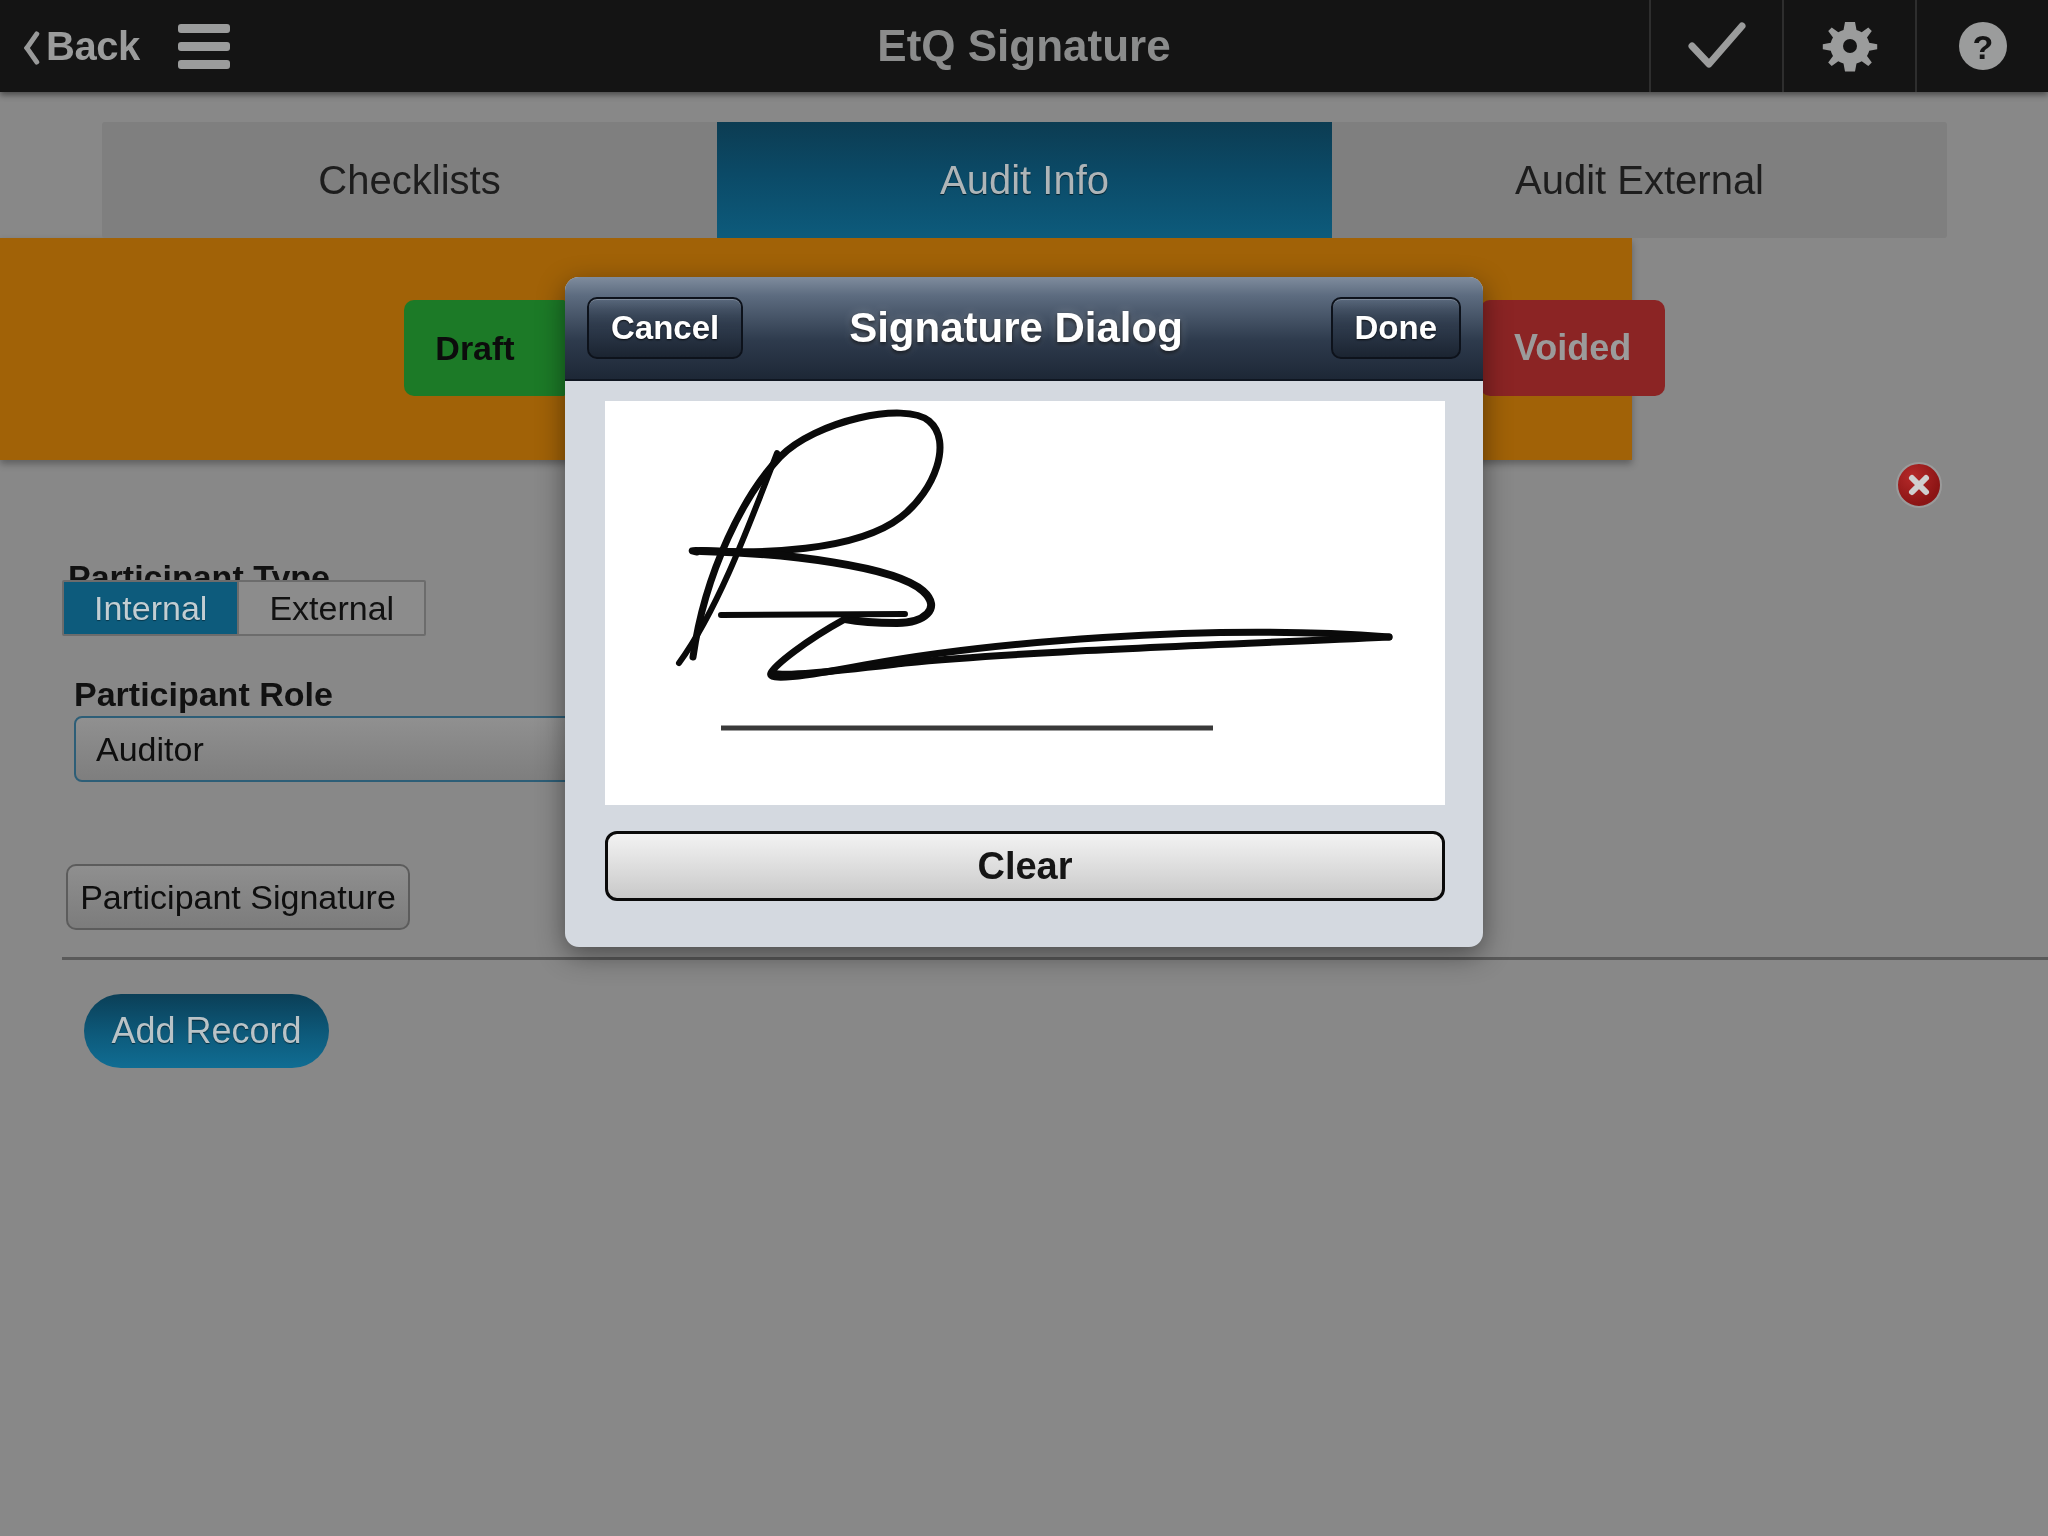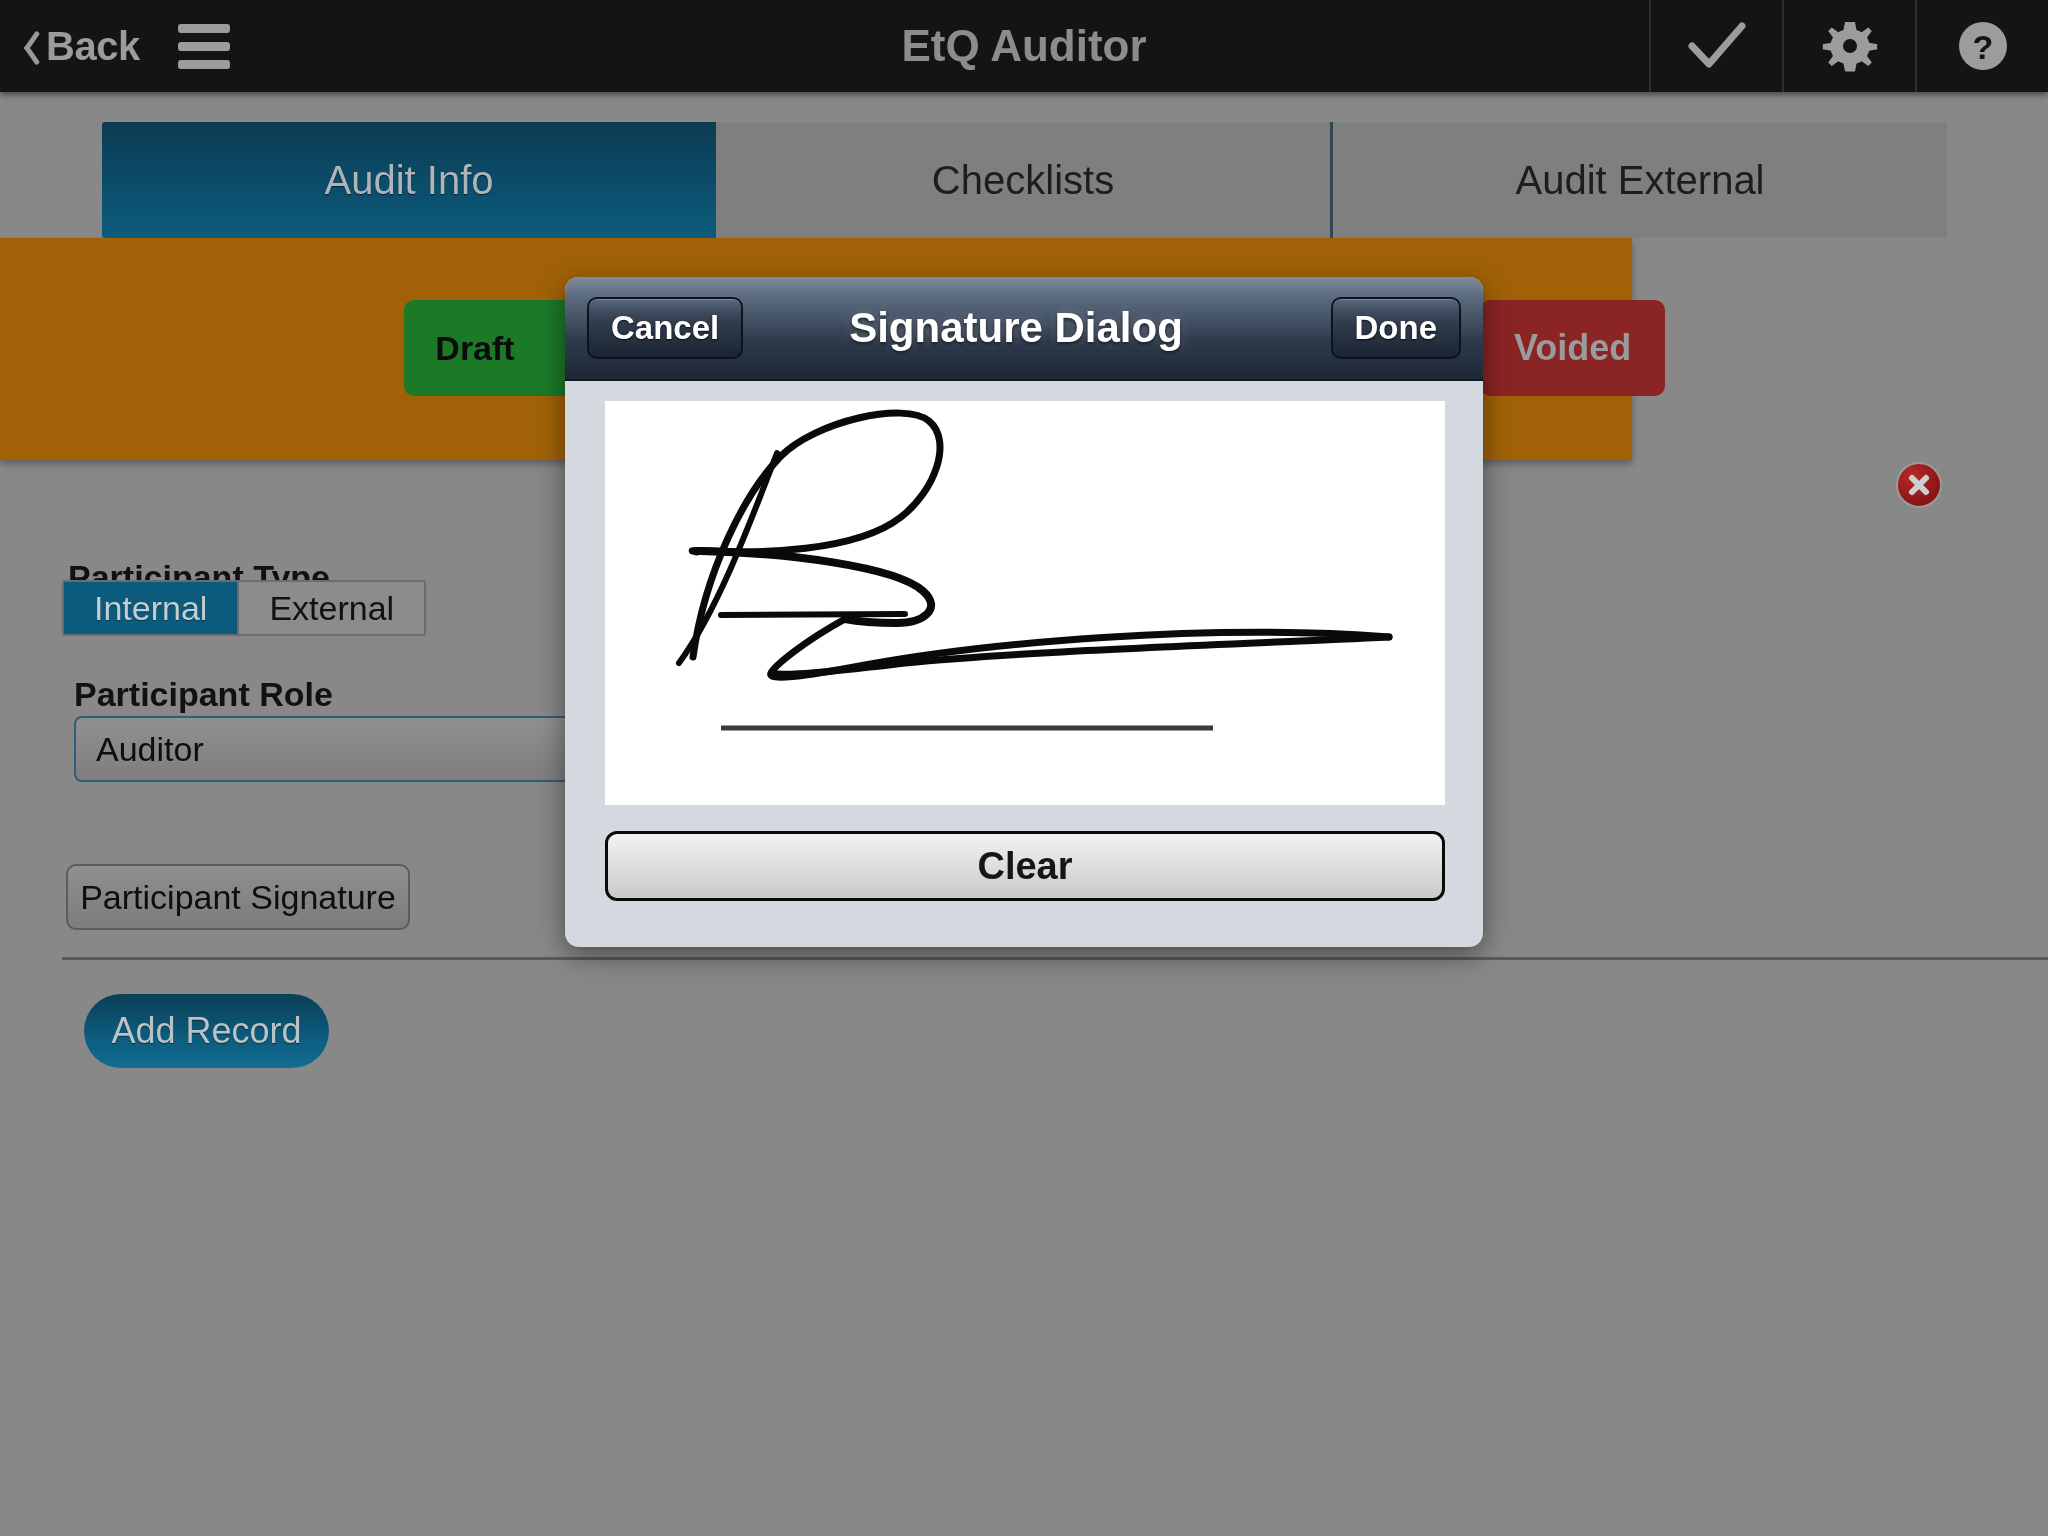--- a/index.html
+++ b/index.html
@@ -293,21 +293,21 @@
 <div class="navbar">
   <div class="nav-back">
     <span class="chevron-left"></span>
     <span class="nav-back-label">Back</span>
   </div>
   <div class="nav-hamburger">
     <span></span>
     <span></span>
     <span></span>
   </div>
-  <div class="nav-title">EtQ Auditor</div>
+  <div class="nav-title">EtQ Signature</div>
   <div class="nav-right">
     <div class="nav-btn">
       <span>
         <svg width="58" height="52" viewBox="0 0 58 52">
           <path d="M4 26 L21 44 L54 6" fill="none" stroke="#9b9c9c" stroke-width="7" stroke-linecap="round" stroke-linejoin="round"></path>
         </svg>
       </span>
     </div>
     <div class="nav-btn">
       <span>
@@ -324,25 +324,25 @@
         <svg width="56" height="56" viewBox="0 0 56 56">
           <circle cx="28" cy="28" r="24" fill="#9b9c9c"></circle>
           <text x="28" y="41" font-family="Liberation Sans, sans-serif" font-size="34" font-weight="bold" fill="#141414" text-anchor="middle">?</text>
         </svg>
       </span>
     </div>
   </div>
 </div>
 
 <div class="tabbar">
+  <div class="tab">
+    <span>Checklists</span>
+  </div>
   <div class="tab active">
     <span>Audit Info</span>
-  </div>
-  <div class="tab">
-    <span>Checklists</span>
   </div>
   <div class="tab">
     <span>Audit External</span>
   </div>
 </div>
 
 <div class="status-panel">
   <div class="status-row">
     <div class="chev-step chev-draft">
       <span>Draft</span>

